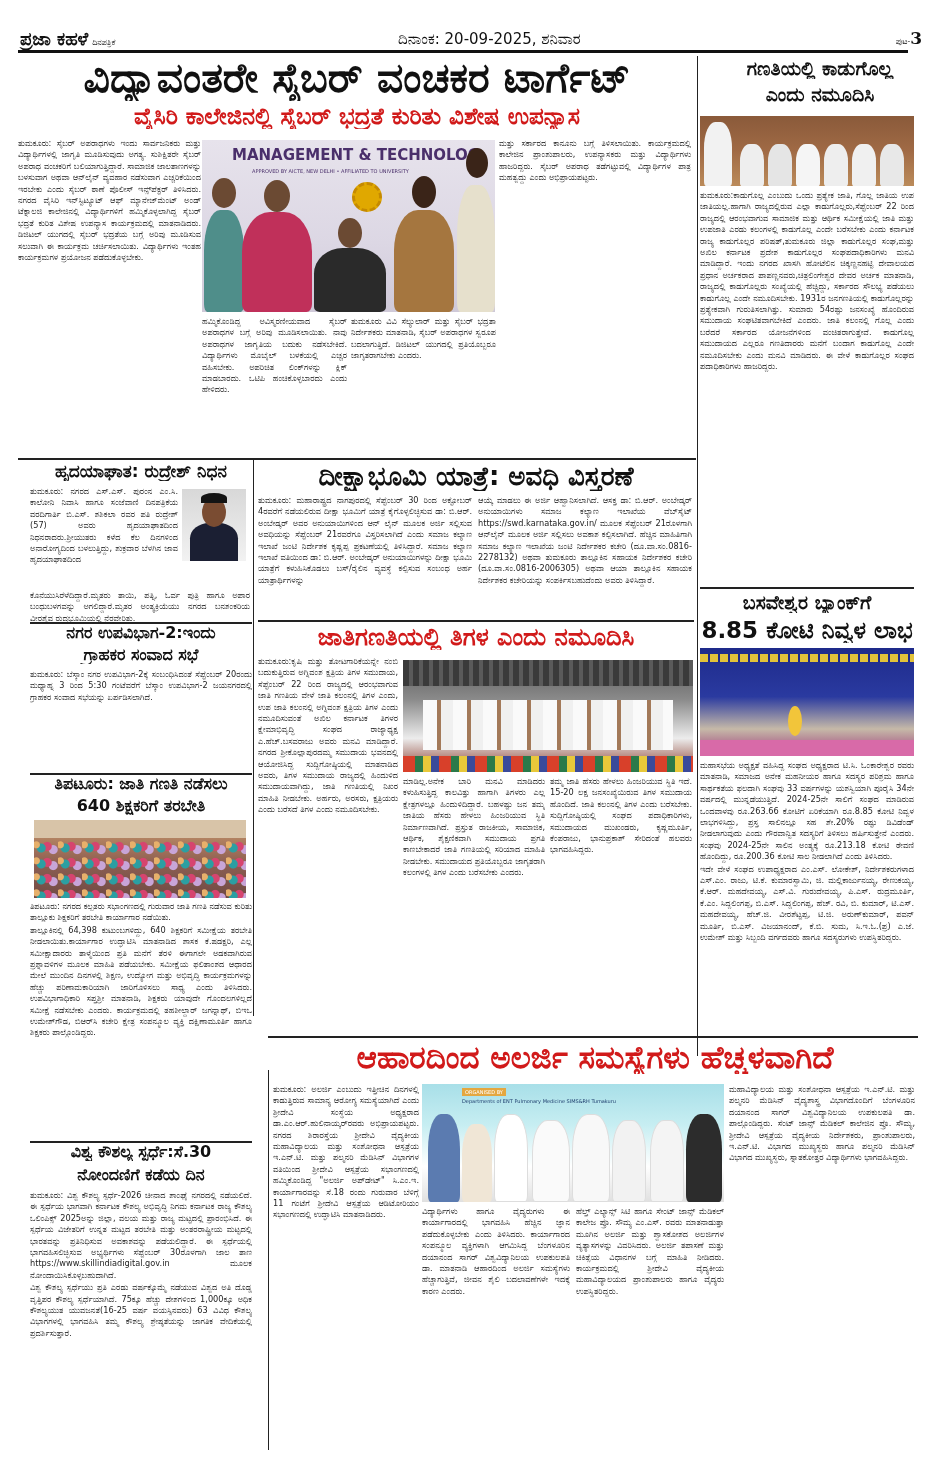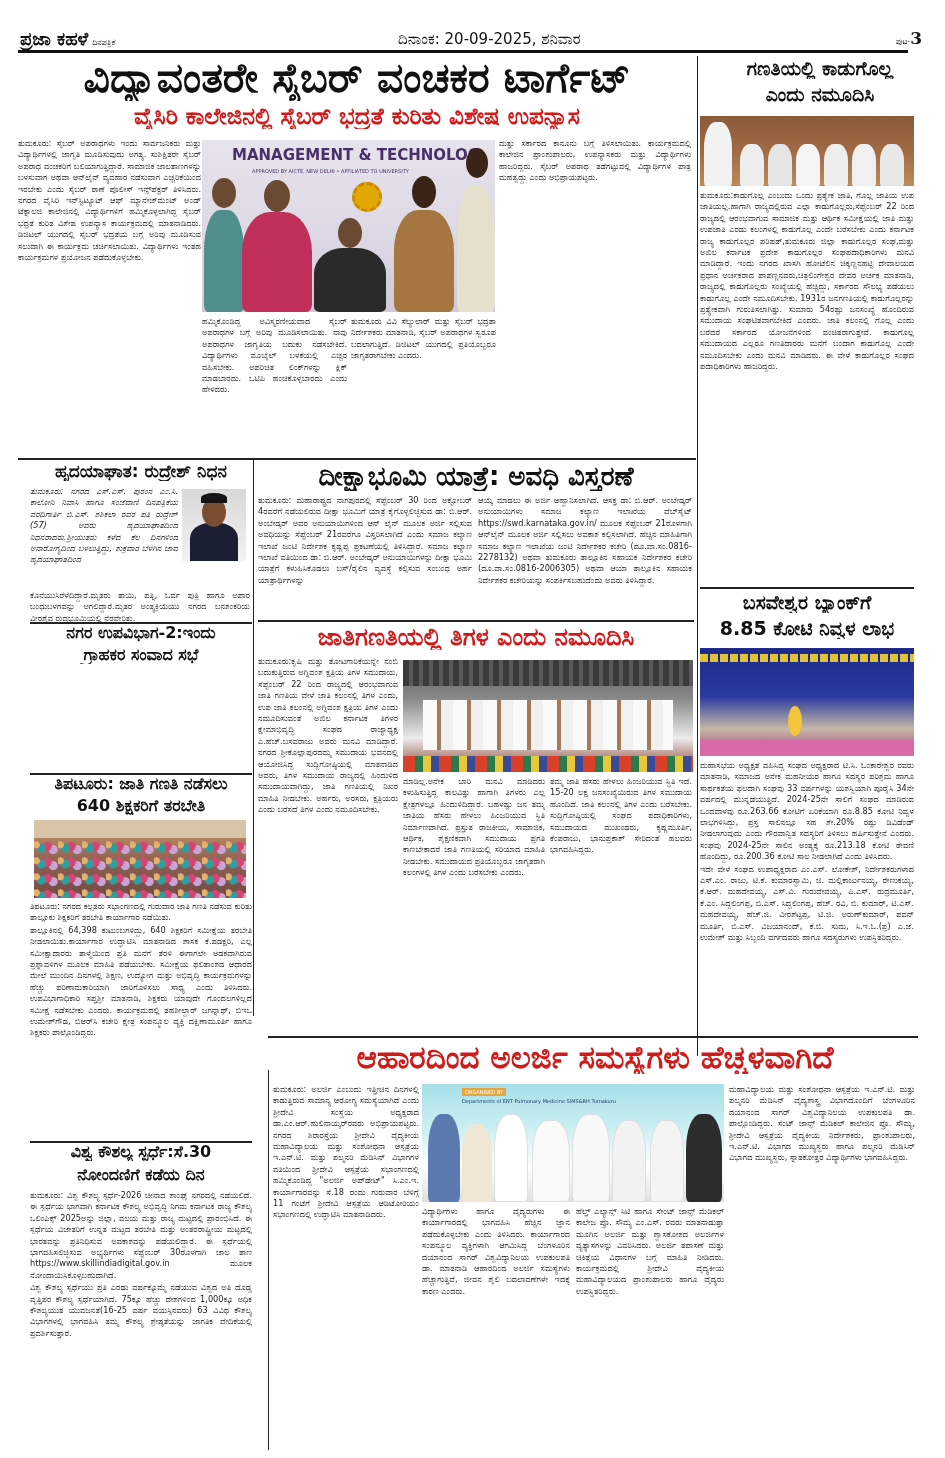--- a/index.html
+++ b/index.html
@@ -103,48 +103,49 @@
   <div class="person" style="left:124px;top:28px;width:24px;height:42px;background:#eee;"></div>
   <div class="person" style="left:152px;top:28px;width:24px;height:42px;background:#f0f0f0;"></div>
   <div class="person" style="left:180px;top:28px;width:24px;height:42px;background:#e8e8e8;"></div>
 </div>
 <div class="body-text" style="left:700px;top:190px;width:214px;height:395px;">
   <p>ತುಮಕೂರು:ಕಾಡುಗೊಲ್ಲ ಎಂಬುದು ಒಂದು ಪ್ರತ್ಯೇಕ ಜಾತಿ, ಗೊಲ್ಲ ಜಾತಿಯ ಉಪ ಜಾತಿಯಲ್ಲ.ಹಾಗಾಗಿ ರಾಜ್ಯದಲ್ಲಿರುವ ಎಲ್ಲಾ ಕಾಡುಗೊಲ್ಲರು,ಸೆಪ್ಟೆಂಬರ್ 22 ರಿಂದ ರಾಜ್ಯದಲ್ಲಿ ಆರಂಭವಾಗುವ ಸಾಮಾಜಿಕ ಮತ್ತು ಆರ್ಥಿಕ ಸಮೀಕ್ಷೆಯಲ್ಲಿ ಜಾತಿ ಮತ್ತು ಉಪಜಾತಿ ಎರಡು ಕಲಂಗಳಲ್ಲಿ ಕಾಡುಗೊಲ್ಲ ಎಂದೇ ಬರೆಸಬೇಕು ಎಂದು ಕರ್ನಾಟಕ ರಾಜ್ಯ ಕಾಡುಗೊಲ್ಲರ ಪರಿಷತ್,ತುಮಕೂರು ಜಿಲ್ಲಾ ಕಾಡುಗೊಲ್ಲರ ಸಂಘ,ಮತ್ತು ಅಖಿಲ ಕರ್ನಾಟಕ ಪ್ರದೇಶ ಕಾಡುಗೊಲ್ಲರ ಸಂಘಪದಾಧಿಕಾರಿಗಳು ಮನವಿ ಮಾಡಿದ್ದಾರೆ. ಇಂದು ನಗರದ ಖಾಸಗಿ ಹೋಟೆಲಿನ ಚಿಕ್ಕಣ್ಣನಹಟ್ಟಿ ದೇವಾಲಯದ ಪ್ರಧಾನ ಅರ್ಚಕರಾದ ಪಾಪಣ್ಣನವರು,ಚಿತ್ರಲಿಂಗೇಶ್ವರ ದೇವರ ಅರ್ಚಕ ಮಾತನಾಡಿ, ರಾಜ್ಯದಲ್ಲಿ ಕಾಡುಗೊಲ್ಲರು ಸಂಖ್ಯೆಯಲ್ಲಿ ಹೆಚ್ಚಿದ್ದು, ಸರ್ಕಾರದ ಸೌಲಭ್ಯ ಪಡೆಯಲು ಕಾಡುಗೊಲ್ಲ ಎಂದೇ ನಮೂದಿಸಬೇಕು. 1931ರ ಜನಗಣತಿಯಲ್ಲಿ ಕಾಡುಗೊಲ್ಲರನ್ನು ಪ್ರತ್ಯೇಕವಾಗಿ ಗುರುತಿಸಲಾಗಿತ್ತು. ಸುಮಾರು 54ರಷ್ಟು ಜನಸಂಖ್ಯೆ ಹೊಂದಿರುವ ಸಮುದಾಯ ಸಂಘಟಿತವಾಗಬೇಕಿದೆ ಎಂದರು. ಜಾತಿ ಕಲಂನಲ್ಲಿ ಗೊಲ್ಲ ಎಂದು ಬರೆದರೆ ಸರ್ಕಾರದ ಯೋಜನೆಗಳಿಂದ ವಂಚಿತರಾಗುತ್ತೇವೆ. ಕಾಡುಗೊಲ್ಲ ಸಮುದಾಯದ ಎಲ್ಲರೂ ಗಣತಿದಾರರು ಮನೆಗೆ ಬಂದಾಗ ಕಾಡುಗೊಲ್ಲ ಎಂದೇ ನಮೂದಿಸಬೇಕು ಎಂದು ಮನವಿ ಮಾಡಿದರು. ಈ ವೇಳೆ ಕಾಡುಗೊಲ್ಲರ ಸಂಘದ ಪದಾಧಿಕಾರಿಗಳು ಹಾಜರಿದ್ದರು.</p>
 </div>
 <div class="hrule" style="left:700px;top:587px;width:214px;"></div>
 
 <div class="headline head-black" style="left:700px;top:592px;width:214px;font-size:19px;">ಬಸವೇಶ್ವರ ಬ್ಯಾಂಕ್‌ಗೆ</div>
-<div class="headline head-black" style="left:700px;top:618px;width:214px;font-size:19px;">8.85 ಕೋಟಿ ನಿವ್ವಳ ಲಾಭ</div>
+<div class="headline head-black" style="left:700px;top:618px;width:214px;font-size:23px;">8.85 ಕೋಟಿ ನಿವ್ವಳ ಲಾಭ</div>
 <div class="photo scene-blue" style="left:700px;top:648px;width:214px;height:108px;">
   <div style="position:absolute;left:0;top:6px;width:214px;height:8px;background:repeating-linear-gradient(90deg,#e2c23a 0 8px,#1e2a8a 8px 10px);"></div>
   <div style="position:absolute;left:0;top:92px;width:214px;height:16px;background:#d86aa8;"></div>
   <div style="position:absolute;left:88px;top:58px;width:14px;height:30px;background:#f2c53a;border-radius:50%;"></div>
 </div>
 <div class="body-text" style="left:700px;top:760px;width:214px;height:300px;">
   <p>ಮಹಾಸಭೆಯ ಅಧ್ಯಕ್ಷತೆ ವಹಿಸಿದ್ದ ಸಂಘದ ಅಧ್ಯಕ್ಷರಾದ ಟಿ.ಸಿ. ಓಂಕಾರೇಶ್ವರ ರವರು ಮಾತನಾಡಿ, ಸಮಾಜದ ಅನೇಕ ಮಹನೀಯರ ಹಾಗೂ ಸದಸ್ಯರ ಪರಿಶ್ರಮ ಹಾಗೂ ಸಾರ್ಥಕತೆಯ ಫಲದಾಗಿ ಸಂಘವು 33 ವರ್ಷಗಳನ್ನು ಯಶಸ್ವಿಯಾಗಿ ಪೂರೈಸಿ 34ನೇ ವರ್ಷದಲ್ಲಿ ಮುನ್ನಡೆಯುತ್ತಿದೆ. 2024-25ನೇ ಸಾಲಿಗೆ ಸಂಘದ ಮಾಡಿರುವ ಒಂದವಾಳವು ರೂ.263.66 ಕೋಟಿಗೆ ಏರಿಕೆಯಾಗಿ ರೂ.8.85 ಕೋಟಿ ನಿವ್ವಳ ಲಾಭಗಳಿಸಿದ್ದು, ಪ್ರಸ್ತ ಸಾಲಿನಲ್ಲೂ ಸಹ ಶೇ.20% ರಷ್ಟು ಡಿವಿಡೆಂಡ್ ನೀಡಲಾಗುವುದು ಎಂದು ಗೌರವಾನ್ವಿತ ಸದಸ್ಯರಿಗೆ ತಿಳಿಸಲು ಹರ್ಷಿಸುತ್ತೇನೆ ಎಂದರು. ಸಂಘವು 2024-25ನೇ ಸಾಲಿನ ಅಂತ್ಯಕ್ಕೆ ರೂ.213.18 ಕೋಟಿ ಠೇವಣಿ ಹೊಂದಿದ್ದು, ರೂ.200.36 ಕೋಟಿ ಸಾಲ ನೀಡಲಾಗಿದೆ ಎಂದು ತಿಳಿಸಿದರು.</p>
   <p>ಇದೇ ವೇಳೆ ಸಂಘದ ಉಪಾಧ್ಯಕ್ಷರಾದ ಎಂ.ಎಸ್. ಲೋಕೇಶ್, ನಿರ್ದೇಶಕರುಗಳಾದ ಎಸ್.ಎಂ. ರಾಜು, ಟಿ.ಕೆ. ಕುಮಾರಸ್ವಾಮಿ, ಜಿ. ಮಲ್ಲಿಕಾರ್ಜುನಯ್ಯ, ರೇಣುಕಯ್ಯ, ಕೆ.ಆರ್. ಮಹದೇವಯ್ಯ, ಎಸ್.ವಿ. ಗುರುದೇವಯ್ಯ, ಪಿ.ಎಸ್. ರುದ್ರಮೂರ್ತಿ, ಕೆ.ಎಂ. ಸಿದ್ದಲಿಂಗಪ್ಪ, ಬಿ.ಎಸ್. ಸಿದ್ದಲಿಂಗಪ್ಪ, ಹೆಚ್. ರವಿ, ಬಿ. ಕುಮಾರ್, ಟಿ.ಎಸ್. ಮಹದೇವಯ್ಯ, ಹೆಚ್.ಜಿ. ವೀರಶೆಟ್ಟಪ್ಪ, ಟಿ.ಜಿ. ಅರುಣ್‌ಕುಮಾರ್, ಪವನ್ ಮೂರ್ತಿ, ಬಿ.ಎಸ್. ವಿಜಯಾನಂದ್, ಕೆ.ಬಿ. ಸುಮ, ಸಿ.ಇ.ಓ.(ಪ್ರ) ಎ.ಜೆ. ಉಮೇಶ್ ಮತ್ತು ಸಿಬ್ಬಂದಿ ವರ್ಗದವರು ಹಾಗೂ ಸದಸ್ಯರುಗಳು ಉಪಸ್ಥಿತರಿದ್ದರು.</p>
 </div>
 
 <div class="headline head-black" style="left:30px;top:462px;width:222px;font-size:17px;">ಹೃದಯಾಘಾತ: ರುದ್ರೇಶ್ ನಿಧನ</div>
-<div class="body-text" style="left:30px;top:486px;width:148px;height:102px;font-style:italic;">
+<div class="body-text" style="left:30px;top:486px;width:148px;height:102px;">
   <p>ತುಮಕೂರು: ನಗರದ ಎಸ್.ಎಸ್. ಪುರಂನ ಎಂ.ಸಿ. ಕಾಲೋನಿ ನಿವಾಸಿ ಹಾಗೂ ಸಂಜೆವಾಣಿ ದಿನಪತ್ರಿಕೆಯ ವರದಿಗಾರ್ತಿ ಬಿ.ಎಸ್. ಶಶಿಕಲಾ ರವರ ಪತಿ ರುದ್ರೇಶ್ (57) ಅವರು ಹೃದಯಾಘಾತದಿಂದ ನಿಧನರಾದರು.ಶ್ರೀಯುತರು ಕಳೆದ ಕೆಲ ದಿನಗಳಿಂದ ಅನಾರೋಗ್ಯದಿಂದ ಬಳಲುತ್ತಿದ್ದು, ಶುಕ್ರವಾರ ಬೆಳಗಿನ ಜಾವ ಹೃದಯಾಘಾತದಿಂದ</p>
 </div>
 <div class="photo scene-portrait" style="left:182px;top:489px;width:64px;height:72px;">
   <div style="position:absolute;left:8px;top:34px;width:48px;height:38px;background:#1b1f33;border-radius:40% 40% 0 0;"></div>
   <div style="position:absolute;left:20px;top:8px;width:24px;height:30px;border-radius:50%;background:#7a4c32;"></div>
   <div style="position:absolute;left:19px;top:4px;width:26px;height:10px;border-radius:50% 50% 0 0;background:#141414;"></div>
 </div>
 <div class="body-text" style="left:30px;top:590px;width:220px;height:32px;">
   <p>ಕೊನೆಯುಸಿರೆಳೆದಿದ್ದಾರೆ.ಮೃತರು ತಾಯಿ, ಪತ್ನಿ, ಓರ್ವ ಪುತ್ರಿ ಹಾಗೂ ಅಪಾರ ಬಂಧುಬಳಗವನ್ನು ಅಗಲಿದ್ದಾರೆ.ಮೃತರ ಅಂತ್ಯಕ್ರಿಯೆಯು ನಗರದ ಬನಶಂಕರಿಯ ವೀರಶೈವ ರುದ್ರಭೂಮಿಯಲ್ಲಿ ನೆರವೇರಿತು.</p>
 </div>
 <div class="hrule" style="left:30px;top:622px;width:222px;"></div>
 
 <div class="headline head-black" style="left:30px;top:624px;width:222px;font-size:16px;">ನಗರ ಉಪವಿಭಾಗ-2:ಇಂದು</div>
 <div class="headline head-black" style="left:30px;top:646px;width:222px;font-size:16px;">ಗ್ರಾಹಕರ ಸಂವಾದ ಸಭೆ</div>
 <div class="body-text" style="left:30px;top:669px;width:222px;height:104px;">
+  <p>ತುಮಕೂರು: ಬೆಸ್ಕಾಂ ನಗರ ಉಪವಿಭಾಗ-2ಕ್ಕೆ ಸಂಬಂಧಿಸಿದಂತೆ ಸೆಪ್ಟೆಂಬರ್ 20ರಂದು ಮಧ್ಯಾಹ್ನ 3 ರಿಂದ 5:30 ಗಂಟೆವರೆಗೆ ಬೆಸ್ಕಾಂ ಉಪವಿಭಾಗ-2 ಜಯನಗರದಲ್ಲಿ ಗ್ರಾಹಕರ ಸಂವಾದ ಸಭೆಯನ್ನು ಏರ್ಪಡಿಸಲಾಗಿದೆ.</p>
 </div>
 <div class="hrule" style="left:30px;top:773px;width:222px;"></div>
 
 <div class="headline head-black" style="left:30px;top:775px;width:222px;font-size:16px;">ತಿಪಟೂರು: ಜಾತಿ ಗಣತಿ ನಡೆಸಲು</div>
 <div class="headline head-black" style="left:30px;top:797px;width:222px;font-size:16px;">640 ಶಿಕ್ಷಕರಿಗೆ ತರಬೇತಿ</div>
 <div class="photo scene-crowd" style="left:34px;top:820px;width:212px;height:78px;">
   <div style="position:absolute;left:0;top:0;width:212px;height:18px;background:#d8c4a8;"></div>
   <div style="position:absolute;left:0;top:20px;width:212px;height:58px;background:radial-gradient(circle at 10% 30%,#e7b06b 3px,transparent 4px),radial-gradient(circle at 30% 50%,#2b9fa2 4px,transparent 5px),radial-gradient(circle at 55% 40%,#d6446f 4px,transparent 5px),radial-gradient(circle at 80% 60%,#c8a5d8 4px,transparent 5px);background-size:24px 16px;"></div>
 </div>
 <div class="body-text" style="left:30px;top:901px;width:222px;height:200px;">

